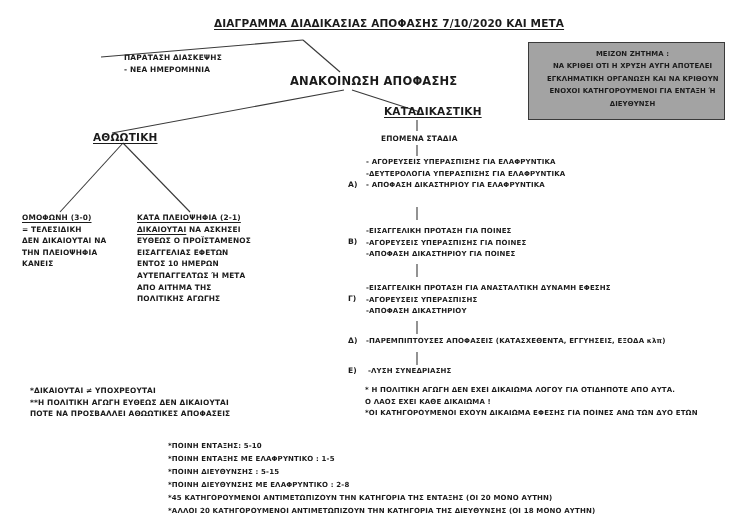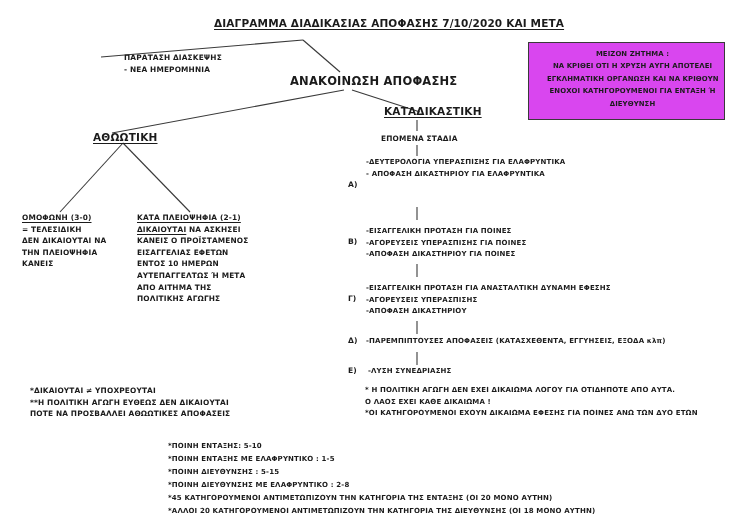--- a/index.html
+++ b/index.html
@@ -21,21 +21,21 @@
   .node-ul{
     font-size:10.5px;font-weight:bold;letter-spacing:.2px;
     text-decoration:underline;text-underline-offset:2px;
   }
   .small{font-size:7.4px;font-weight:bold;letter-spacing:.15px;}
   .small2{font-size:7.0px;font-weight:bold;letter-spacing:.15px;}
   .ul{text-decoration:underline;text-underline-offset:2px;}
   .col-line{line-height:11.6px;}
   .col-line div{white-space:nowrap;}
   .box{
-    position:absolute;border:1.2px solid #3a3a3a;background:#d946ef;
+    position:absolute;border:1.2px solid #3a3a3a;background:#a3a3a3;
     text-align:center;padding:5px 6px 6px 18px;box-sizing:border-box;
   }
   .box div{font-size:6.9px;font-weight:bold;line-height:12.4px;letter-spacing:.1px;white-space:nowrap;}
   .stage-label{font-size:7.6px;font-weight:bold;}
   .grp div{white-space:nowrap;}
   .footnote div{white-space:nowrap;}
 </style>
 </head>
 <body>
 
@@ -90,30 +90,31 @@
     <div class="ul">ΟΜΟΦΩΝΗ (3-0)</div>
     <div>= ΤΕΛΕΣΙΔΙΚΗ</div>
     <div>ΔΕΝ ΔΙΚΑΙΟΥΤΑΙ ΝΑ</div>
     <div>ΤΗΝ ΠΛΕΙΟΨΗΦΙΑ</div>
     <div>ΚΑΝΕΙΣ</div>
   </div>
 
   <div class="abs small grp col-line" style="left:137px;top:212px;">
     <div class="ul">ΚΑΤΑ ΠΛΕΙΟΨΗΦΙΑ (2-1)</div>
     <div><span class="ul">ΔΙΚΑΙΟΥΤΑΙ</span><span> ΝΑ ΑΣΚΗΣΕΙ</span></div>
-    <div>ΚΑΝΕΙΣ Ο ΠΡΟΪΣΤΑΜΕΝΟΣ</div>
+    <div>ΕΥΘΕΩΣ Ο ΠΡΟΪΣΤΑΜΕΝΟΣ</div>
     <div>ΕΙΣΑΓΓΕΛΙΑΣ ΕΦΕΤΩΝ</div>
     <div>ΕΝΤΟΣ 10 ΗΜΕΡΩΝ</div>
     <div>ΑΥΤΕΠΑΓΓΕΛΤΩΣ  Ή ΜΕΤΑ</div>
     <div>ΑΠΟ ΑΙΤΗΜΑ ΤΗΣ</div>
     <div>ΠΟΛΙΤΙΚΗΣ ΑΓΩΓΗΣ</div>
   </div>
 
   <div class="abs stage-label" style="left:348px;top:180px;">Α)</div>
   <div class="abs small2 grp col-line" style="left:366px;top:157px;">
+    <div>- ΑΓΟΡΕΥΣΕΙΣ ΥΠΕΡΑΣΠΙΣΗΣ ΓΙΑ ΕΛΑΦΡΥΝΤΙΚΑ</div>
     <div>-ΔΕΥΤΕΡΟΛΟΓΙΑ ΥΠΕΡΑΣΠΙΣΗΣ ΓΙΑ ΕΛΑΦΡΥΝΤΙΚΑ</div>
     <div>- ΑΠΟΦΑΣΗ ΔΙΚΑΣΤΗΡΙΟΥ ΓΙΑ ΕΛΑΦΡΥΝΤΙΚΑ</div>
   </div>
 
   <div class="abs stage-label" style="left:348px;top:237px;">Β)</div>
   <div class="abs small2 grp col-line" style="left:366px;top:226px;">
     <div>-ΕΙΣΑΓΓΕΛΙΚΗ ΠΡΟΤΑΣΗ ΓΙΑ ΠΟΙΝΕΣ</div>
     <div>-ΑΓΟΡΕΥΣΕΙΣ ΥΠΕΡΑΣΠΙΣΗΣ ΓΙΑ ΠΟΙΝΕΣ</div>
     <div>-ΑΠΟΦΑΣΗ ΔΙΚΑΣΤΗΡΙΟΥ ΓΙΑ ΠΟΙΝΕΣ</div>
   </div>

